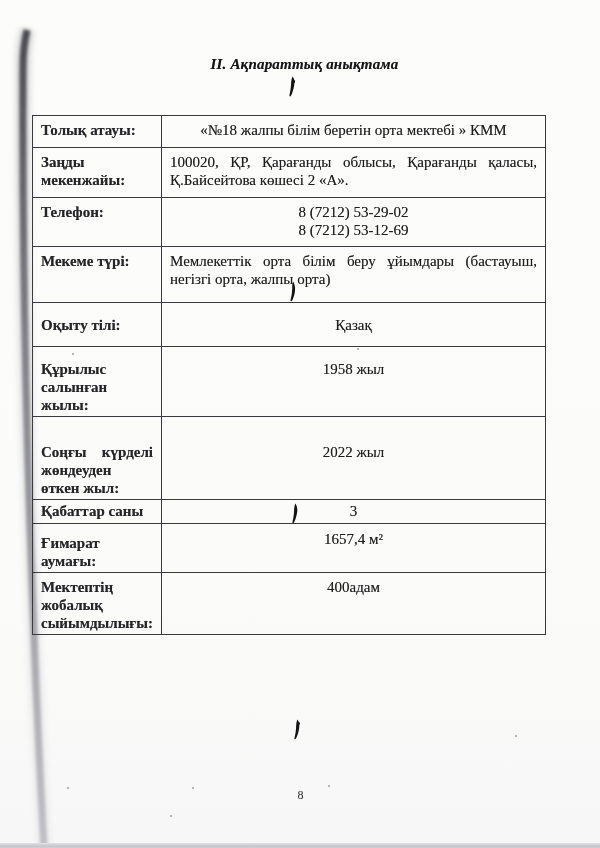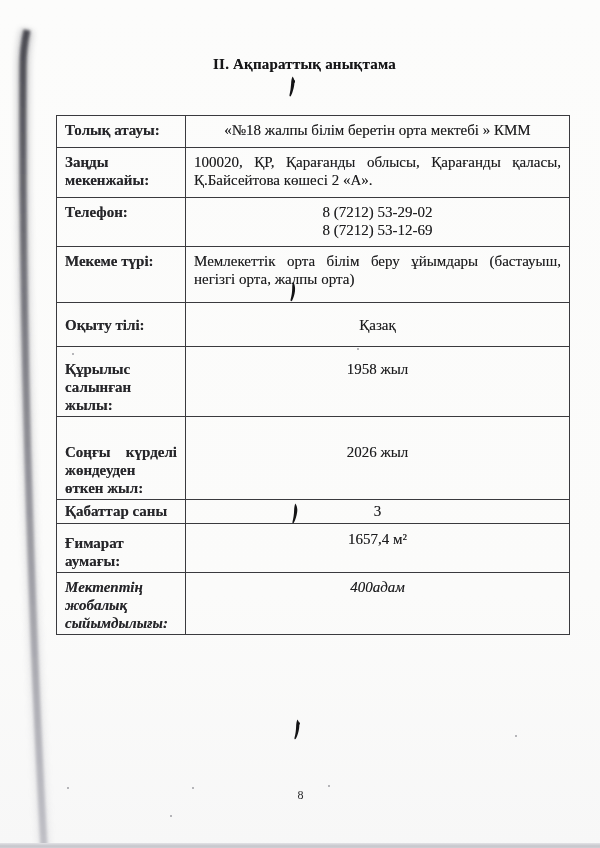--- a/index.html
+++ b/index.html
@@ -25,24 +25,25 @@
     width: 600px; height: 5px;
     background: linear-gradient(180deg, #e3e3e6 0%, #c6c6cc 60%, #cfcfd4 100%);
   }
 
   .title {
     position: absolute; left: 48px; top: 56px; width: 513px;
     text-align: center;
     font-size: 15px; font-weight: bold; color: #161618;
     letter-spacing: 0.2px;
     text-shadow: 0 0 0.5px rgba(20,20,20,0.55);
+    font-style: italic;
   }
 
   table.info {
-    position: absolute; left: 56px; top: 115px;
+    position: absolute; left: 32px; top: 115px;
     width: 513px;
     border-collapse: collapse;
     table-layout: fixed;
   }
   table.info td {
     border: 1px solid #3a3a3e;
     vertical-align: top;
     padding: 5px 8px 2px 8px;
     font-size: 15px;
     line-height: 18px;
@@ -53,21 +54,21 @@
 
   tr.r1  { height: 32px; }
   tr.r2  { height: 50px; padding-left: 35px; }
   tr.r3  { height: 49px; }
   tr.r4  { height: 56px; }
   tr.r5  { height: 44px; margin-top: 48px; }
   tr.r6  { height: 56px; }
   tr.r7  { height: 76px; }
   tr.r8  { height: 24px; }
   tr.r9  { height: 43px; }
-  tr.r10 { height: 49px; font-style: italic; }
+  tr.r10 { height: 49px; }
 
   tr.r2 td.val, tr.r4 td.val { text-align: justify; margin-top: 34px; }
   tr.r7 td.lab { text-align: justify; }
   tr.r5 td, tr.r6 td { padding-top: 13px; }
   tr.r7 td { padding-top: 26px; }
   tr.r8 td { padding-top: 2px; }
   tr.r9 td.lab { padding-top: 10px; }
   tr.r9 td.val { padding-top: 6px; }
 
   .page-number {
@@ -134,21 +135,21 @@
       <tr class="r5">
         <td class="lab">Оқыту тілі:</td>
         <td class="val">Қазақ</td>
       </tr>
       <tr class="r6">
         <td class="lab">Құрылыс салынған жылы:</td>
         <td class="val">1958 жыл</td>
       </tr>
       <tr class="r7">
         <td class="lab">Соңғы күрделі жөндеуден өткен жыл:</td>
-        <td class="val">2026 жыл</td>
+        <td class="val">2022 жыл</td>
       </tr>
       <tr class="r8">
         <td class="lab">Қабаттар саны</td>
         <td class="val">3</td>
       </tr>
       <tr class="r9">
         <td class="lab">Ғимарат аумағы:</td>
         <td class="val">1657,4 м²</td>
       </tr>
       <tr class="r10">

